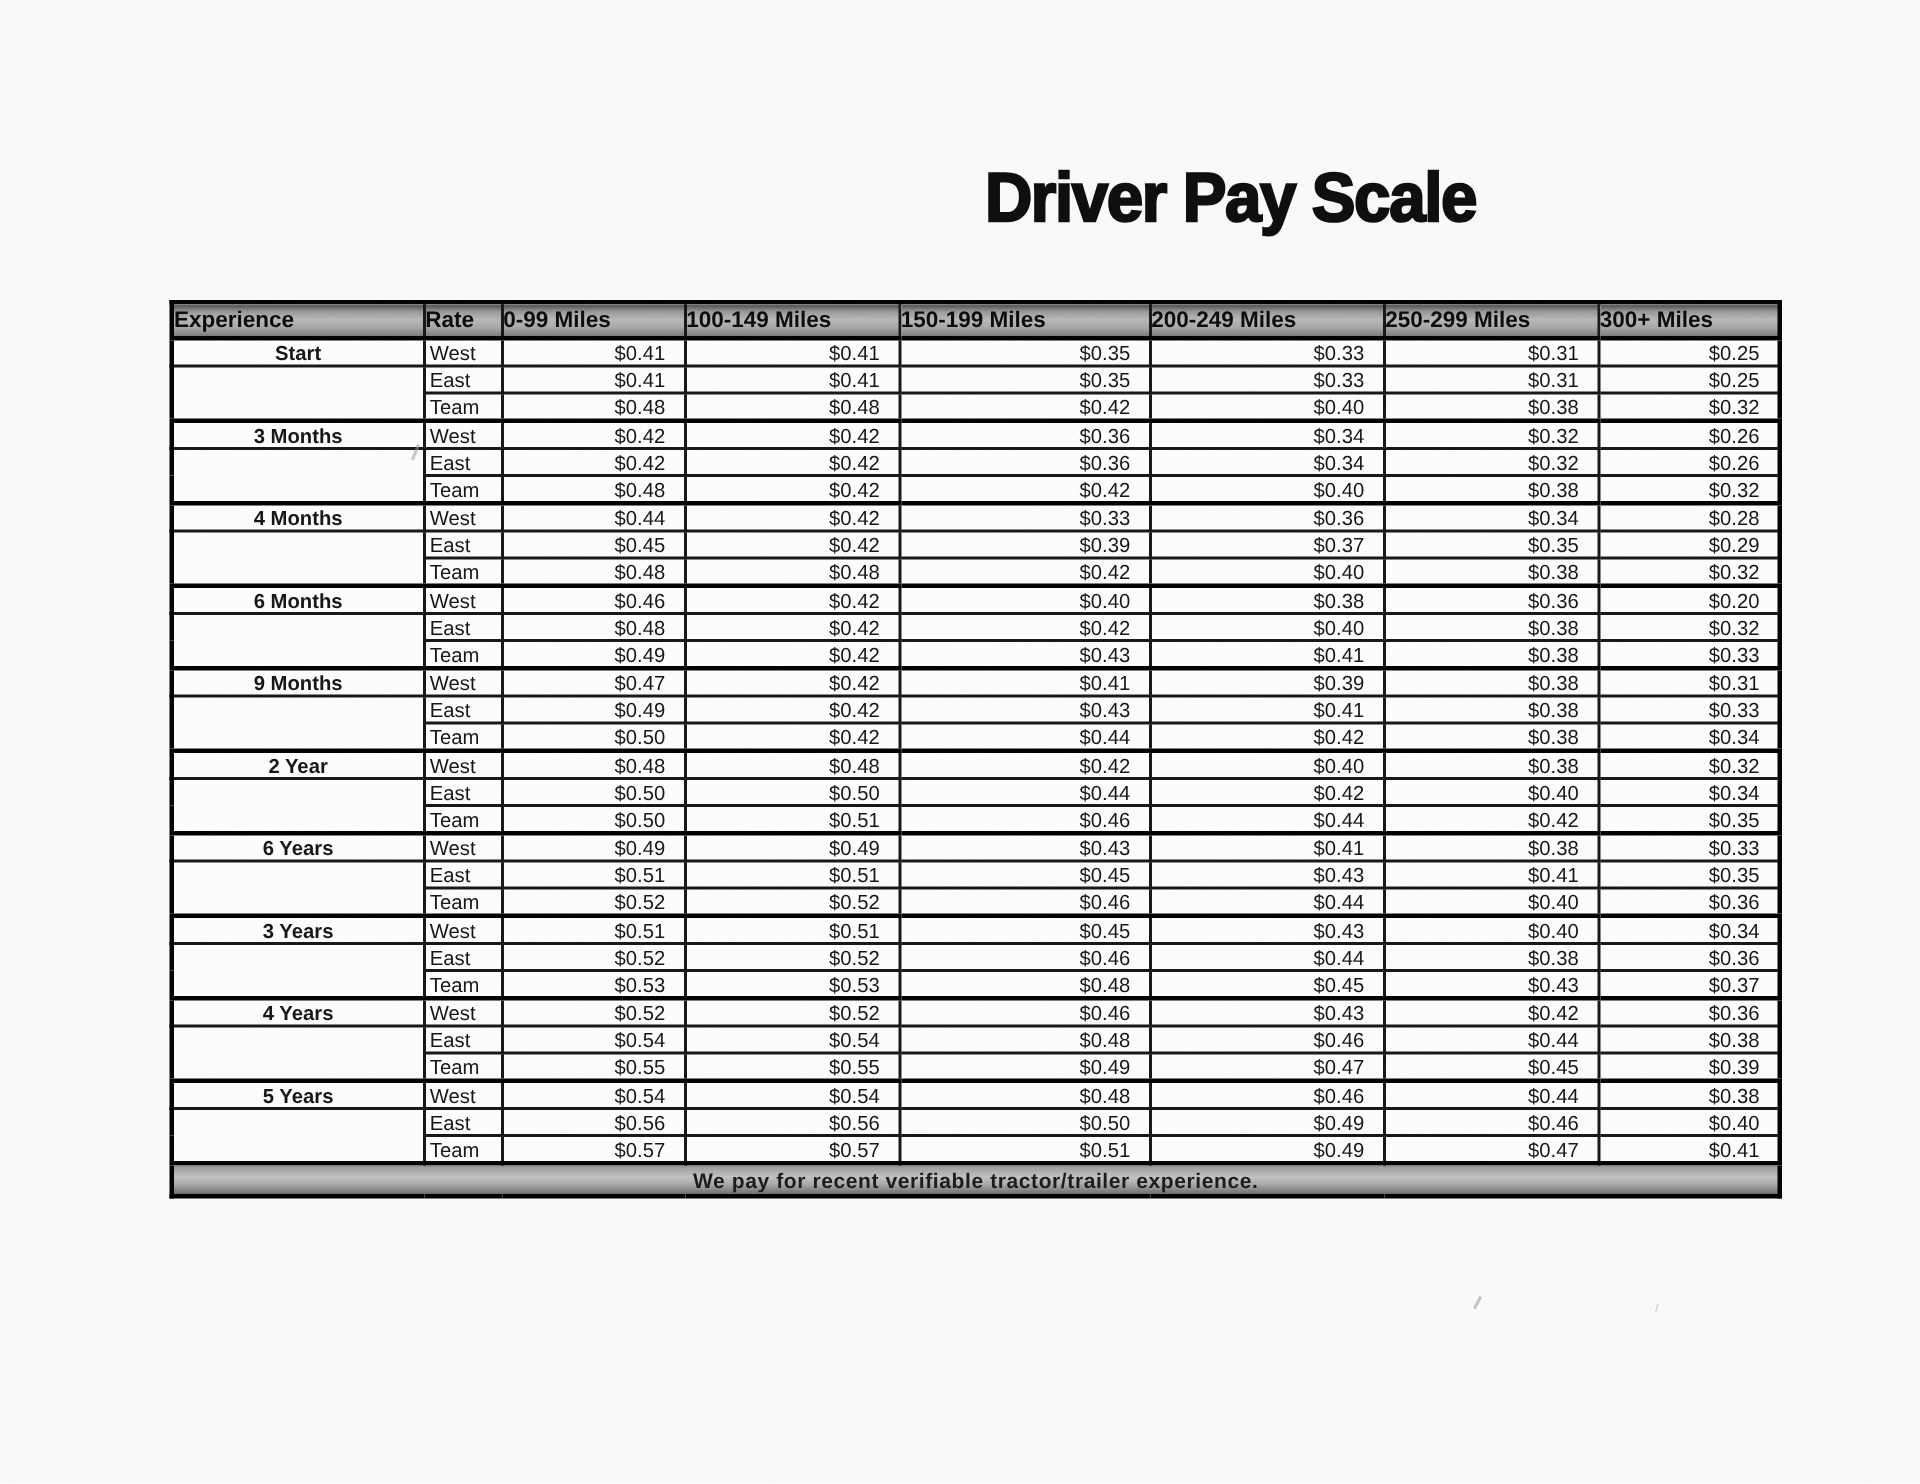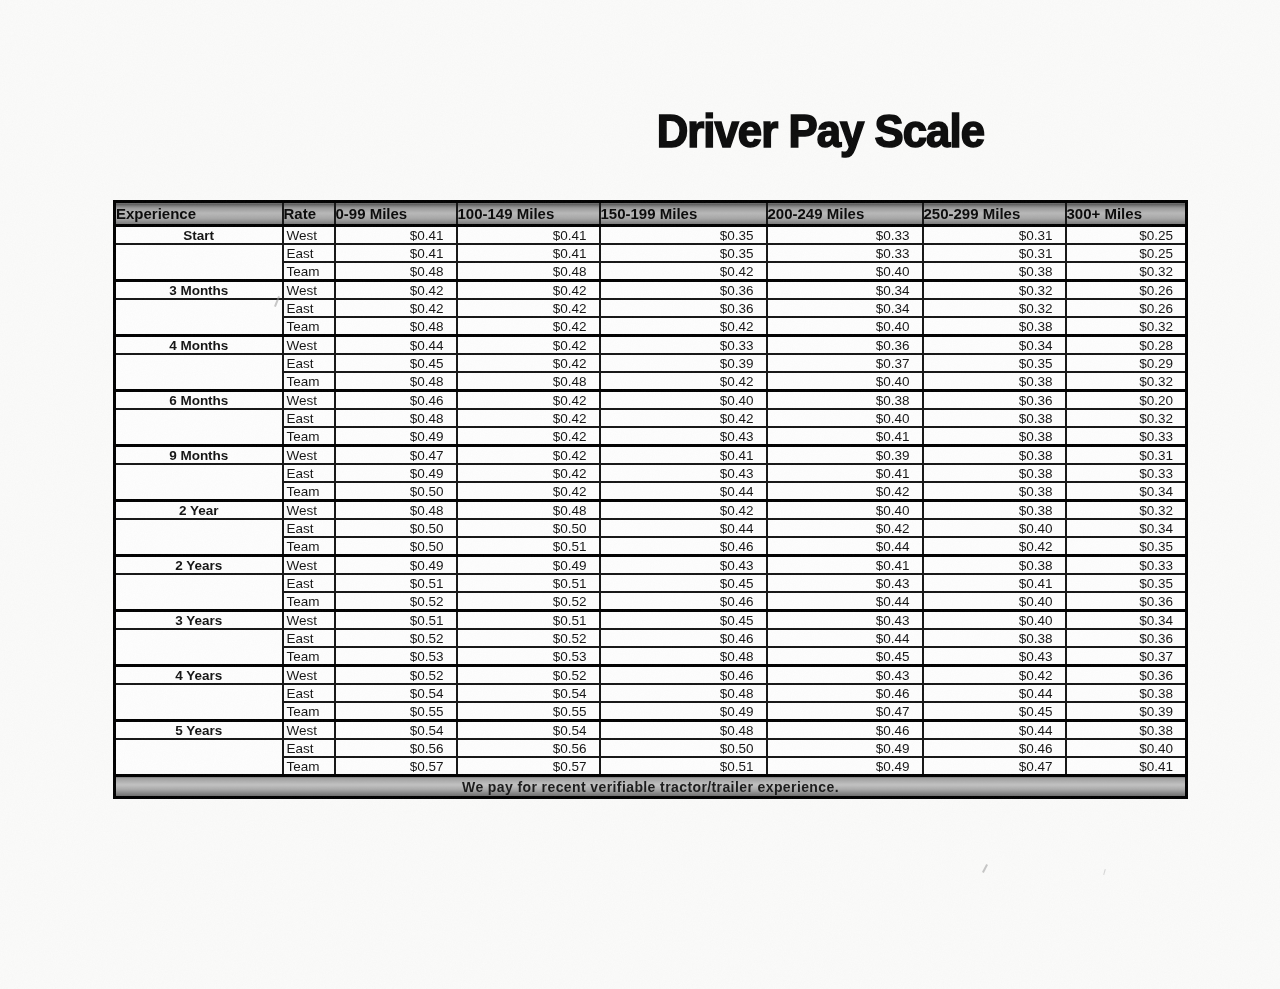--- a/index.html
+++ b/index.html
@@ -354,21 +354,21 @@
           <tr>
             <td class="rate-cell">Team</td>
             <td class="val-cell">$0.50</td>
             <td class="val-cell">$0.51</td>
             <td class="val-cell">$0.46</td>
             <td class="val-cell">$0.44</td>
             <td class="val-cell">$0.42</td>
             <td class="val-cell">$0.35</td>
           </tr>
           <tr class="group-start">
-            <td class="exp-cell">2 Years</td>
+            <td class="exp-cell">6 Years</td>
             <td class="rate-cell">West</td>
             <td class="val-cell">$0.49</td>
             <td class="val-cell">$0.49</td>
             <td class="val-cell">$0.43</td>
             <td class="val-cell">$0.41</td>
             <td class="val-cell">$0.38</td>
             <td class="val-cell">$0.33</td>
           </tr>
           <tr>
             <td class="exp-empty" rowspan="2"></td>

